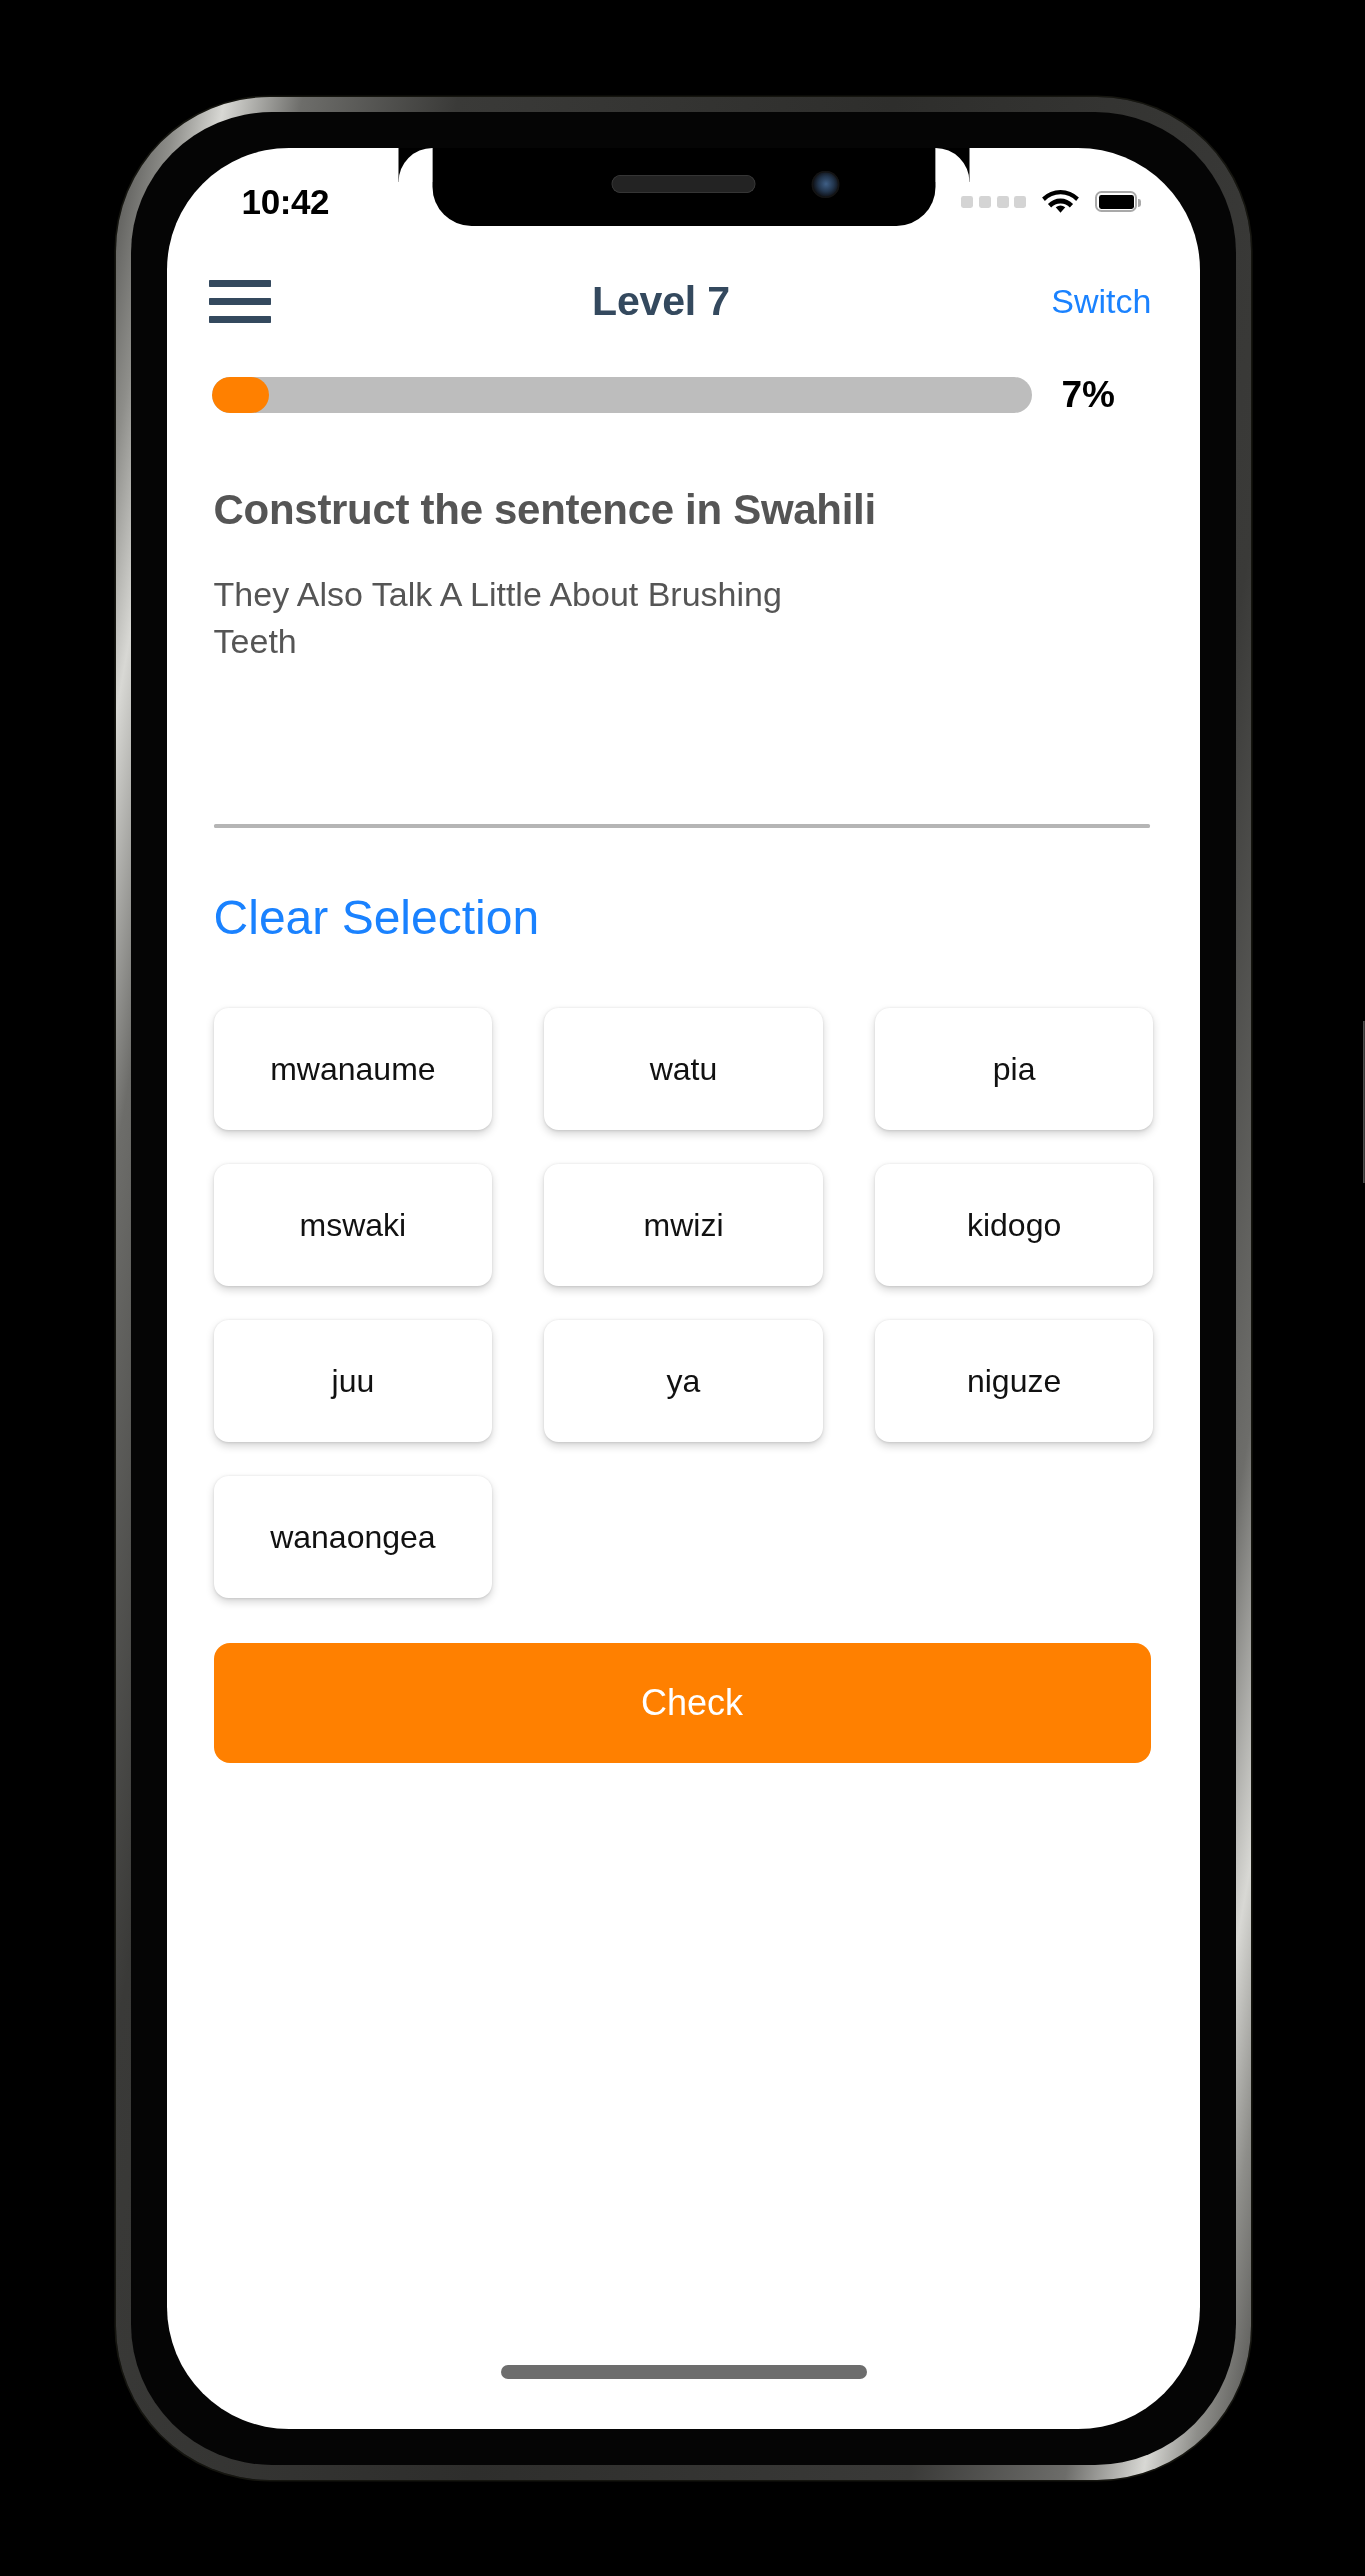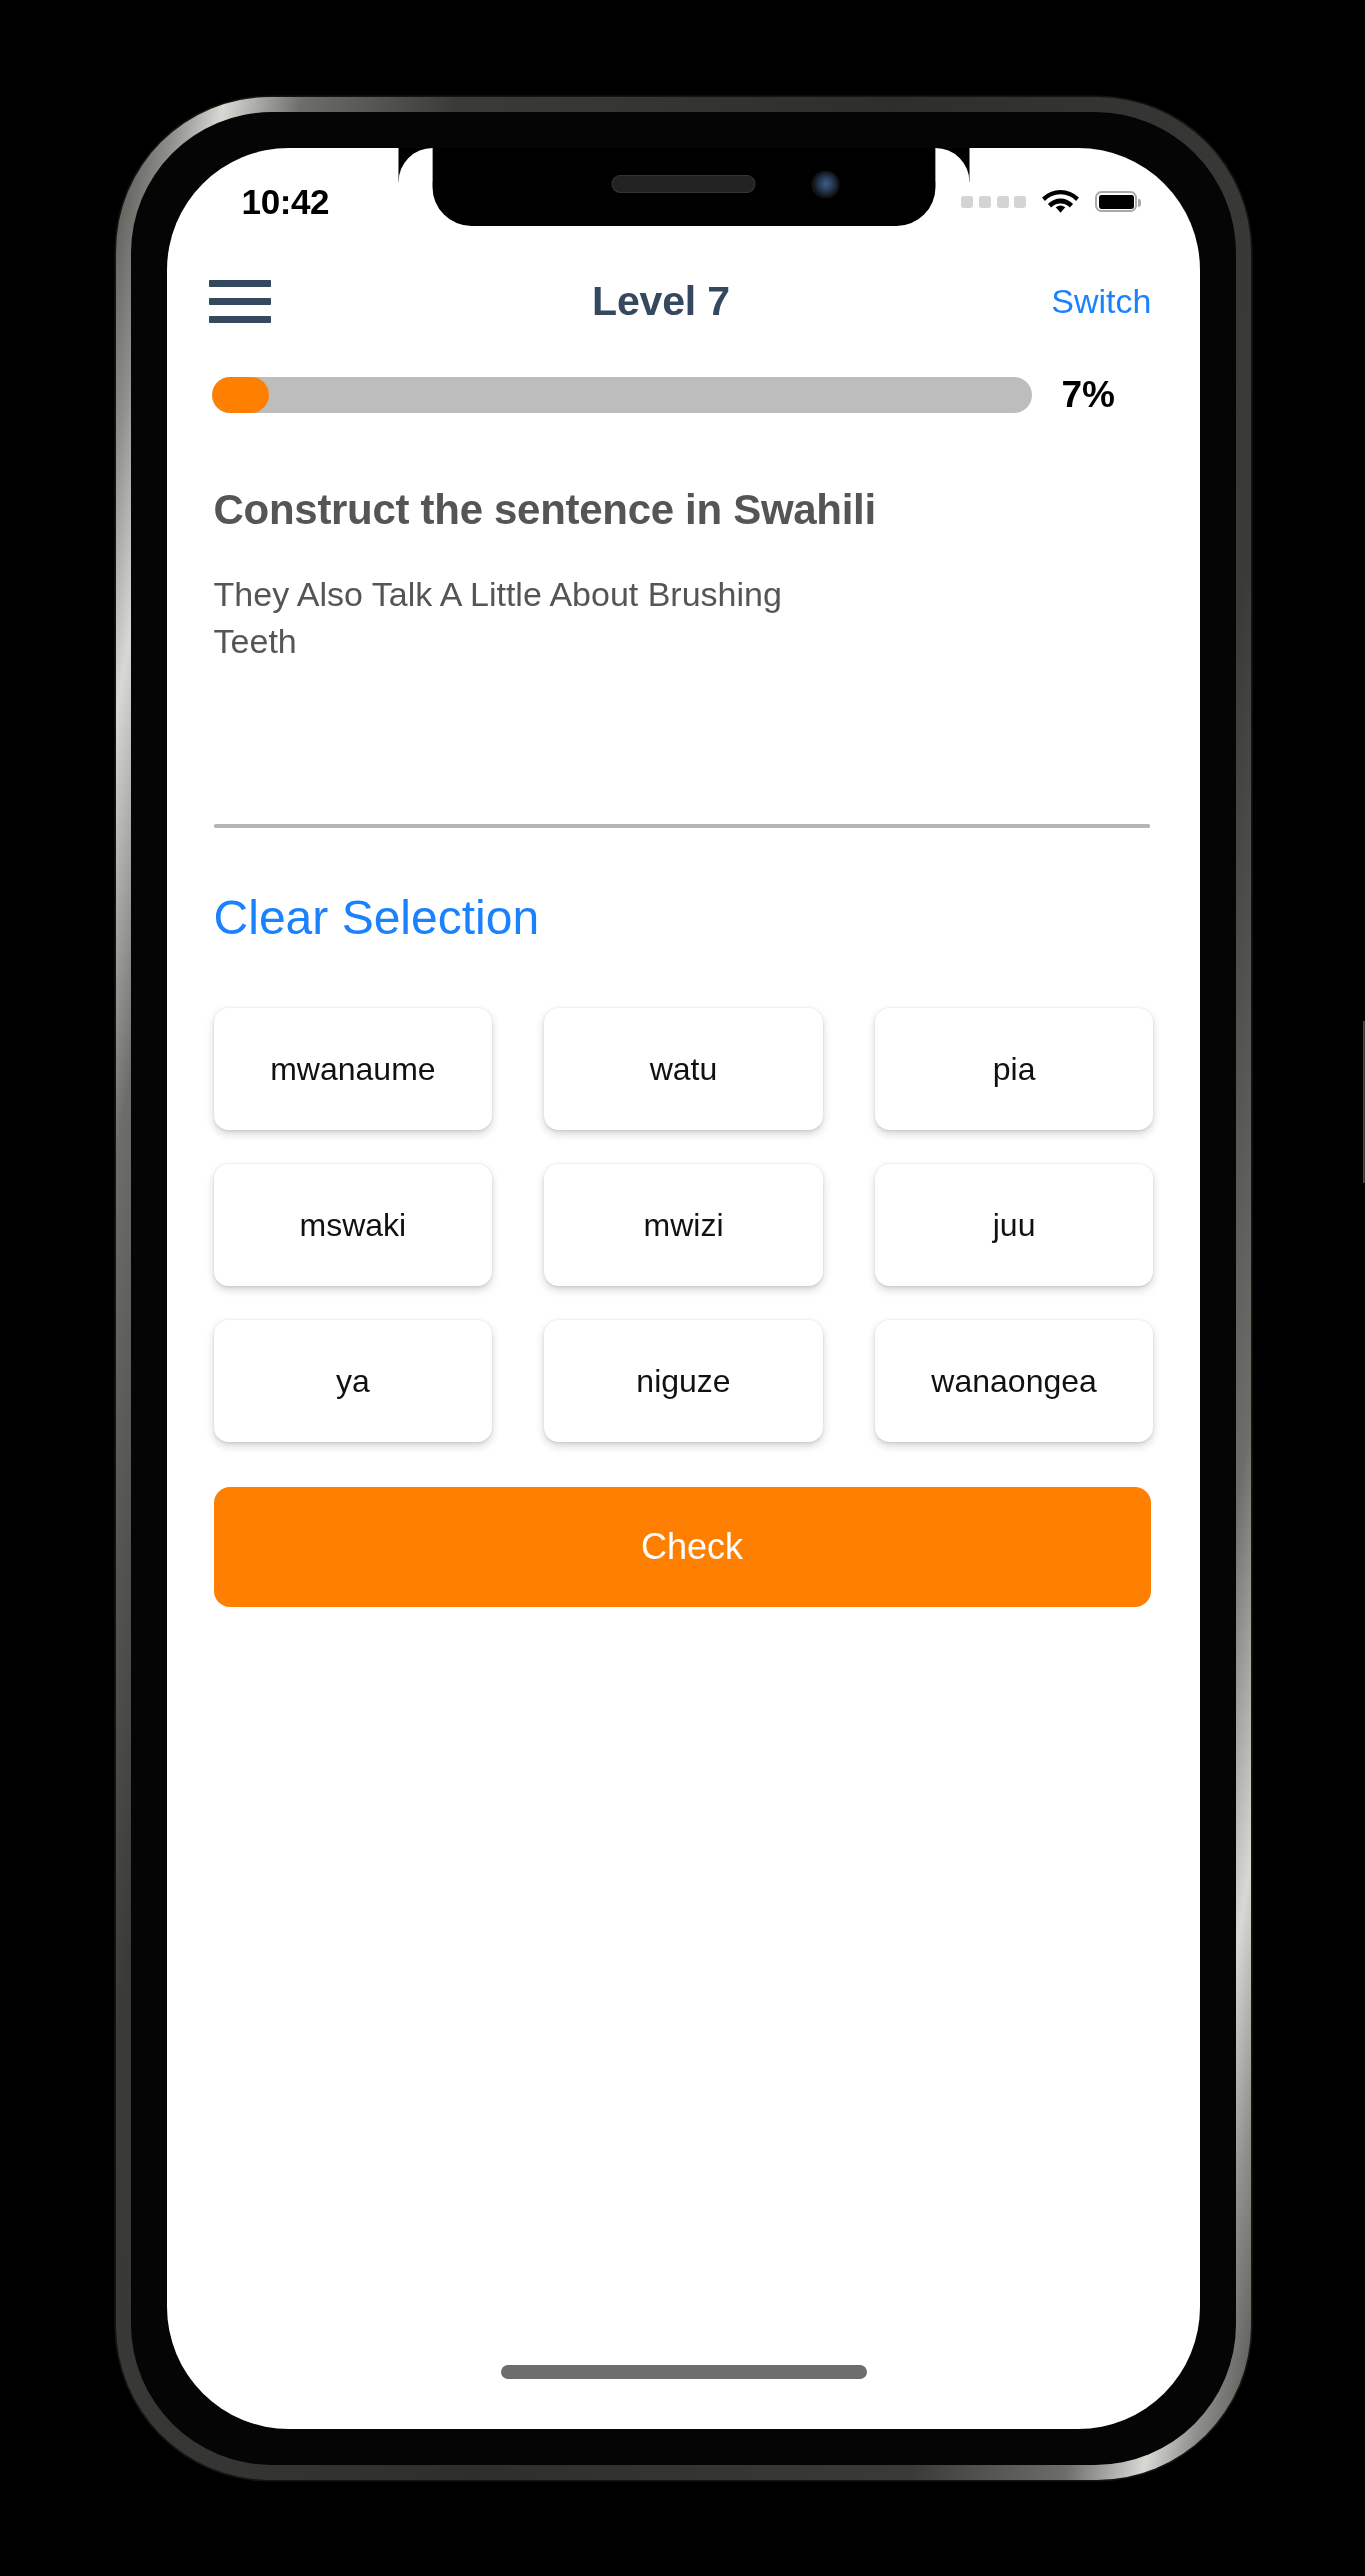--- a/index.html
+++ b/index.html
@@ -400,20 +400,21 @@
           <div class="divider"></div>
 
           <div class="clear-link">Clear Selection</div>
 
           <div class="tiles-grid" id="tiles-grid">
               <div class="tile">mwanaume</div>
               <div class="tile">watu</div>
               <div class="tile">pia</div>
               <div class="tile">mswaki</div>
               <div class="tile">mwizi</div>
+              <div class="tile">kidogo</div>
               <div class="tile">juu</div>
               <div class="tile">ya</div>
               <div class="tile">niguze</div>
               <div class="tile">wanaongea</div>
             </div>
 
           <button class="check-button">Check</button>
 
         </div>
 

